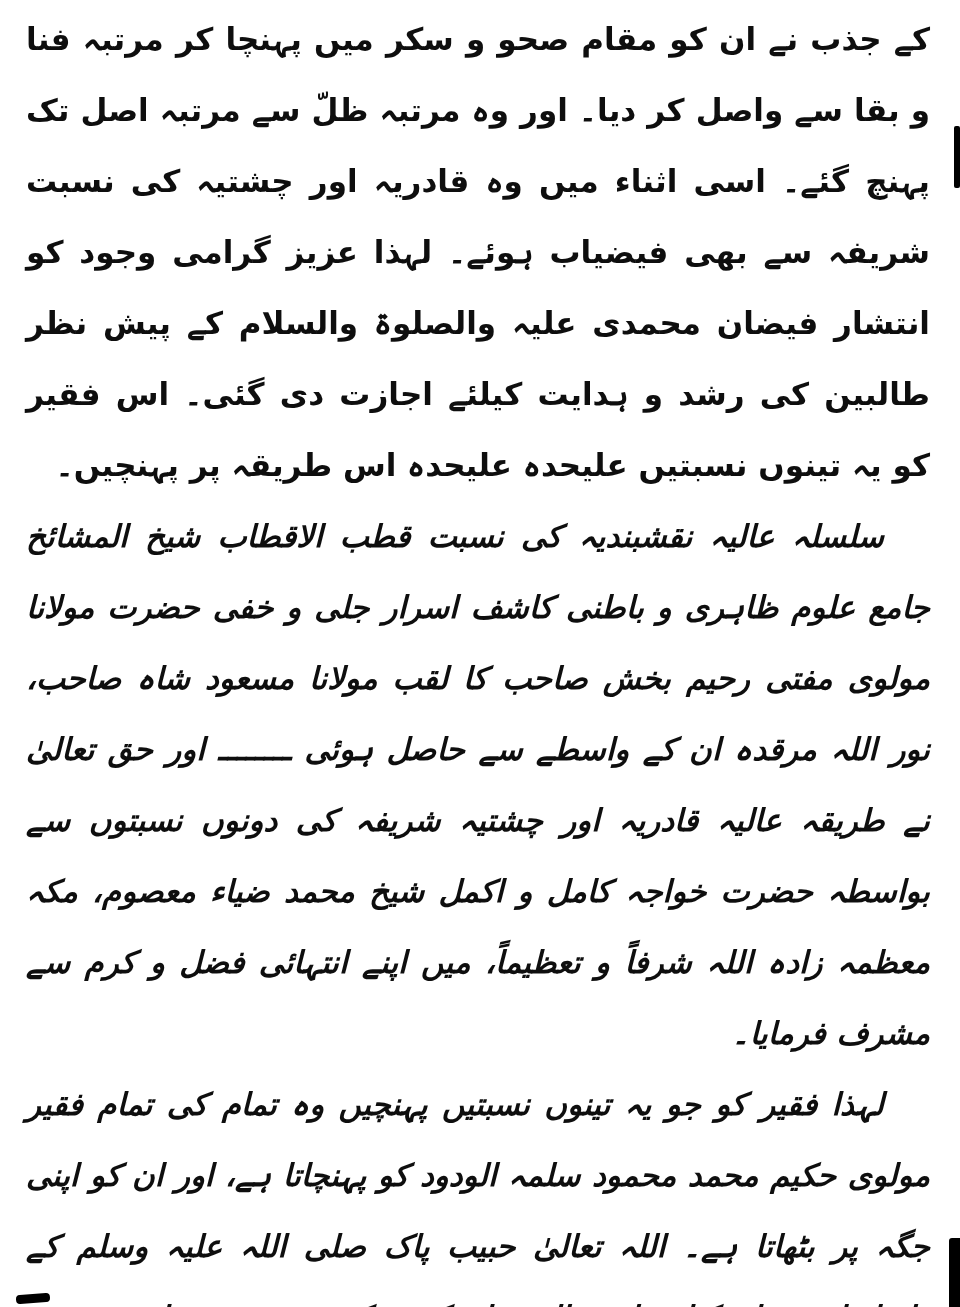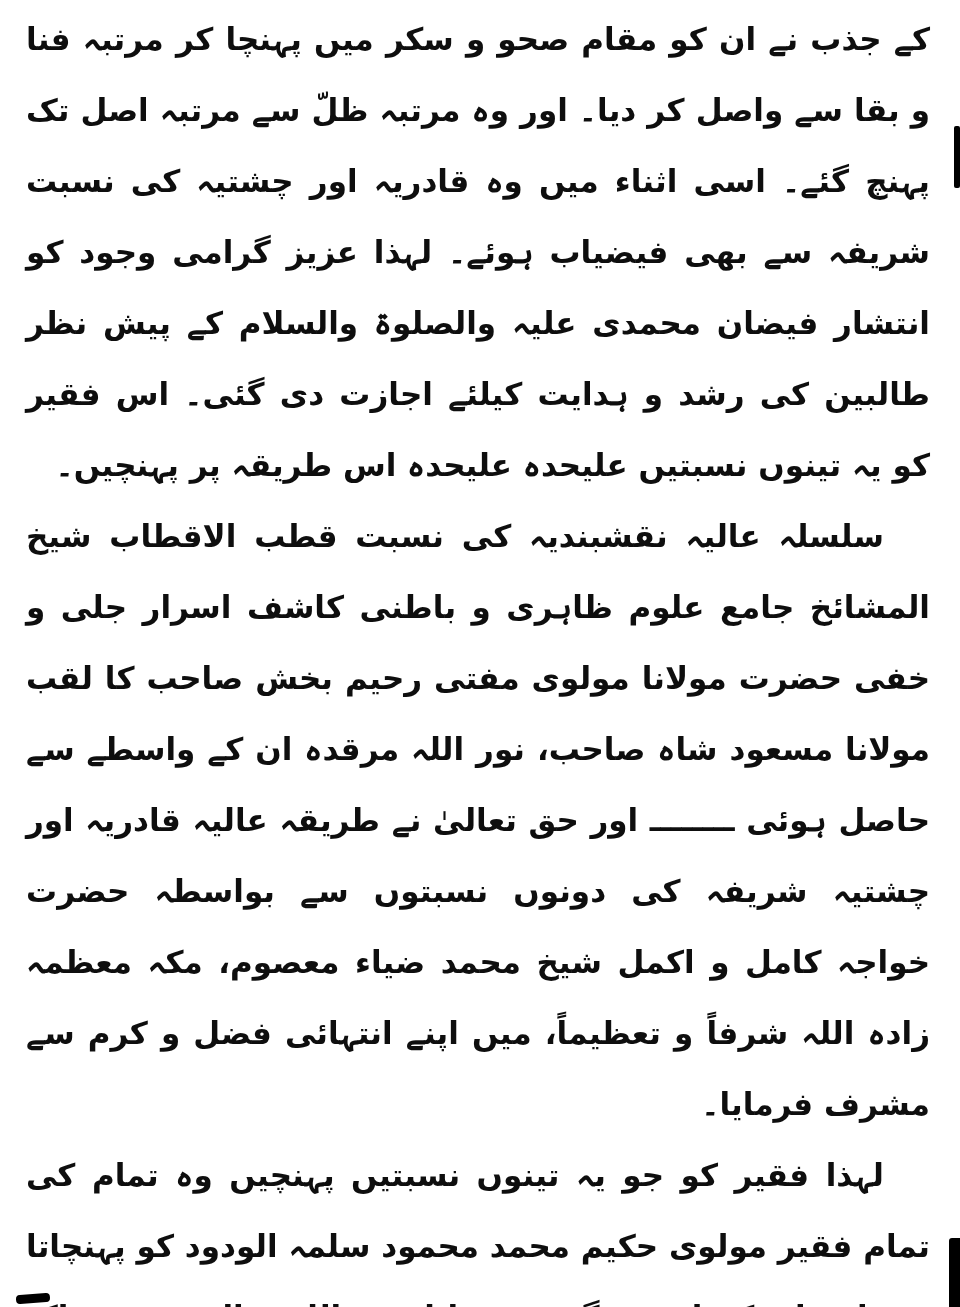--- a/index.html
+++ b/index.html
@@ -28,20 +28,21 @@
     text-align: justify;
   }
   .text-block p {
     margin: 0;
     padding: 0;
     text-align: justify;
     text-align-last: right;
   }
   .text-block p.indent {
     text-indent: 46px;
+    font-style: italic;
   }
   .scan-artifact {
     position: absolute;
     background: #000000;
   }
   .artifact-right-top {
     right: 0;
     top: 126px;
     width: 6px;
     height: 62px;

